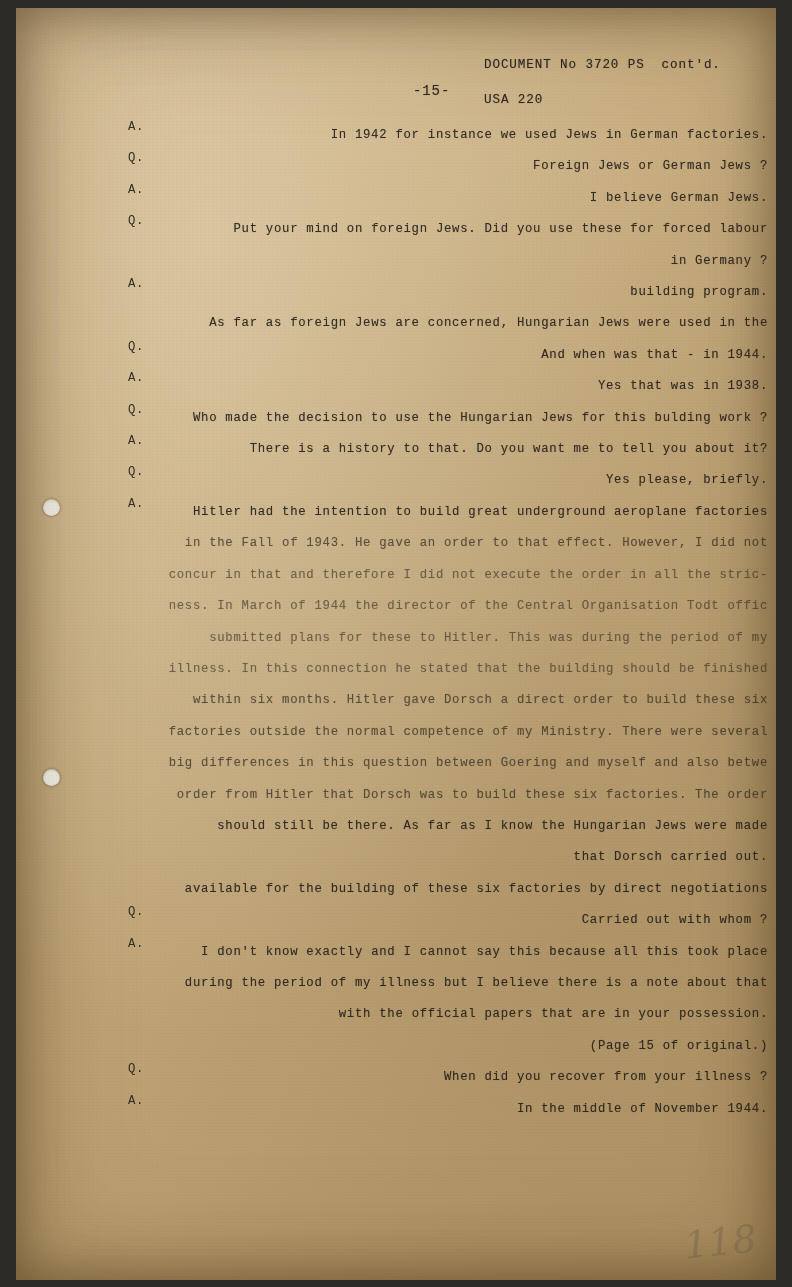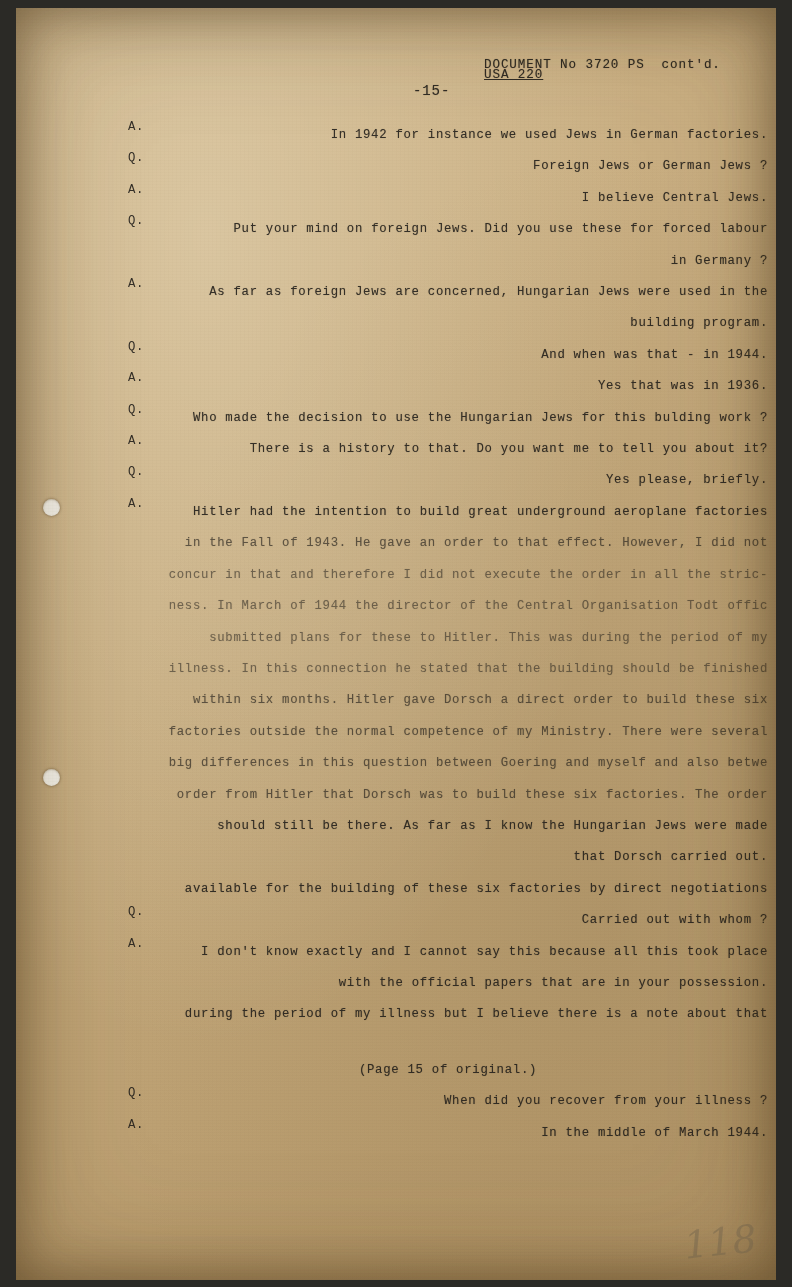--- a/index.html
+++ b/index.html
@@ -69,24 +69,23 @@
     opacity: 0.92;
   }
 
   
   #header-doc {
     left: 468px; top: 50px;
     font-size: 12.6px;
     letter-spacing: 0.9px;
   }
   #header-usa {
-    left: 468px; top: 60px;
+    left: 468px; top: 85px;
     font-size: 12.6px;
     letter-spacing: 0.9px;
-    text-decoration: underline;
   }
   #page-number {
     left: 397px; top: 75px;
     font-size: 14px;
     letter-spacing: 0.9px;
   }
 
   
   #body-text {
     position: absolute;
@@ -165,47 +164,47 @@
         </div>
         <div class="qa-row">
           <div class="qa-mark">Q.</div>
           <div class="qa-lines">
             <div class="ln">Foreign Jews or German Jews ?</div>
           </div>
         </div>
         <div class="qa-row">
           <div class="qa-mark">A.</div>
           <div class="qa-lines">
-            <div class="ln">I believe Central Jews.</div>
+            <div class="ln">I believe German Jews.</div>
           </div>
         </div>
         <div class="qa-row">
           <div class="qa-mark">Q.</div>
           <div class="qa-lines">
             <div class="ln">Put your mind on foreign Jews. Did you use these for forced labour</div>
             <div class="ln">in Germany ?</div>
           </div>
         </div>
         <div class="qa-row">
           <div class="qa-mark">A.</div>
           <div class="qa-lines">
+            <div class="ln">building program.</div>
             <div class="ln">As far as foreign Jews are concerned, Hungarian Jews were used in the</div>
-            <div class="ln">building program.</div>
           </div>
         </div>
         <div class="qa-row">
           <div class="qa-mark">Q.</div>
           <div class="qa-lines">
             <div class="ln">And when was that - in 1944.</div>
           </div>
         </div>
         <div class="qa-row">
           <div class="qa-mark">A.</div>
           <div class="qa-lines">
-            <div class="ln">Yes that was in 1936.</div>
+            <div class="ln">Yes that was in 1938.</div>
           </div>
         </div>
         <div class="qa-row">
           <div class="qa-mark">Q.</div>
           <div class="qa-lines">
             <div class="ln">Who made the decision to use the Hungarian Jews for this bulding work ?</div>
           </div>
         </div>
         <div class="qa-row">
           <div class="qa-mark">A.</div>
@@ -240,37 +239,37 @@
         <div class="qa-row">
           <div class="qa-mark">Q.</div>
           <div class="qa-lines">
             <div class="ln">Carried out with whom ?</div>
           </div>
         </div>
         <div class="qa-row">
           <div class="qa-mark">A.</div>
           <div class="qa-lines">
             <div class="ln">I don't know exactly and I cannot say this because all this took place</div>
+            <div class="ln">during the period of my illness but I believe there is a note about that</div>
             <div class="ln">with the official papers that are in your possession.</div>
-            <div class="ln">during the period of my illness but I believe there is a note about that</div>
           </div>
         </div>
         <div class="qa-row center-note">
-          <div class="ln" style="text-align: center; margin-left: 0px; margin-top: 24px;">(Page 15 of original.)</div>
+          <div class="ln" style="text-align: right; margin-left: 0px;">(Page 15 of original.)</div>
         </div>
         <div class="qa-row">
           <div class="qa-mark">Q.</div>
           <div class="qa-lines">
             <div class="ln">When did you recover from your illness ?</div>
           </div>
         </div>
         <div class="qa-row">
           <div class="qa-mark">A.</div>
           <div class="qa-lines">
-            <div class="ln">In the middle of March 1944.</div>
+            <div class="ln">In the middle of November 1944.</div>
           </div>
         </div>
       </div>
 
     <div id="hand-number">118</div>
 
     <div id="grain"></div>
     <div id="vignette"></div>
   </div>
 </div>

